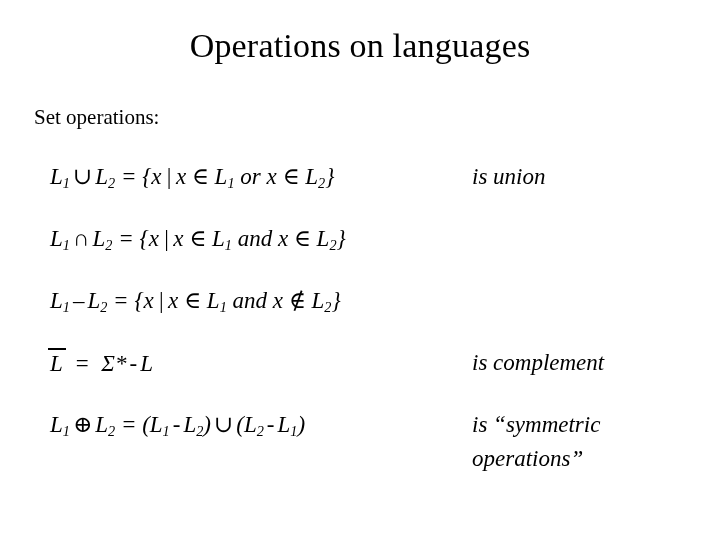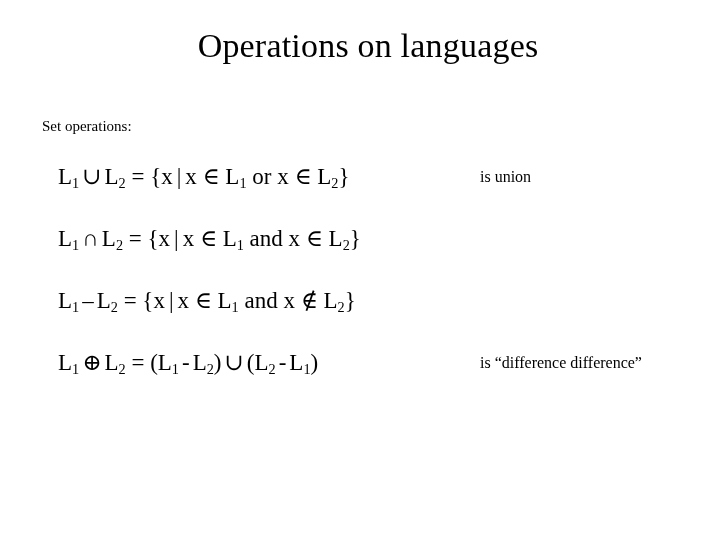--- a/index.html
+++ b/index.html
@@ -12,71 +12,71 @@
     background: #ffffff;
     font-family: "Liberation Serif", "DejaVu Serif", serif;
     color: #000000;
     overflow: hidden;
     position: relative;
   }
 
   .slide {
     position: absolute;
     inset: 0;
-    margin-left: 8px;
   }
 
   .slide-title {
     position: absolute;
     top: 26px;
     left: 0;
     width: 720px;
     text-align: center;
     font-size: 34px;
     line-height: 40px;
     letter-spacing: 0.2px;
     white-space: nowrap;
   }
 
   .section-label {
     position: absolute;
-    top: 112px;
+    top: 103px;
     left: 34px;
-    font-size: 15px;
+    font-size: 21px;
     line-height: 28px;
     white-space: nowrap;
   }
 
   .rows {
     position: absolute;
     top: 160px;
     left: 0;
     width: 720px;
   }
 
   .row {
     position: relative;
     height: 62px;
+    font-style: italic;
   }
 
   .formula {
     position: absolute;
     left: 50px;
     top: 0;
     font-size: 23px;
     line-height: 34px;
     white-space: nowrap;
   }
 
   .desc {
     position: absolute;
     left: 472px;
     top: 0;
     width: 240px;
-    font-size: 16px;
+    font-size: 23px;
     line-height: 34px;
   }
 
   
   sub {
     font-size: 0.62em;
     vertical-align: -0.26em;
     line-height: 0;
   }
 
@@ -121,22 +121,28 @@
         <span>L</span><sub>1</sub><span class="op">∩</span><span>L</span><sub>2</sub>&nbsp;<span>=</span>&nbsp;<span>{x</span><span class="bar-sep">|</span><span>x ∈ L</span><sub>1</sub>&nbsp;<span>and</span>&nbsp;<span>x ∈ L</span><sub>2</sub><span>}</span>
       </div>
     </div>
 
     <div class="row">
       <div class="formula">
         <span>L</span><sub>1</sub><span class="op">–</span><span>L</span><sub>2</sub>&nbsp;<span>=</span>&nbsp;<span>{x</span><span class="bar-sep">|</span><span>x ∈ L</span><sub>1</sub>&nbsp;<span>and</span>&nbsp;<span>x ∉ L</span><sub>2</sub><span>}</span>
       </div>
     </div>
 
+    <div class="row">
+      <div class="formula">
+        <span class="overbar"><span>L</span></span>&nbsp;&nbsp;<span>=</span>&nbsp;&nbsp;<span>Σ</span><span>*</span><span class="op">-</span><span>L</span>
+      </div>
+      <div class="desc">is complement</div>
+    </div>
 
     <div class="row">
       <div class="formula">
         <span>L</span><sub>1</sub><span class="op">⊕</span><span>L</span><sub>2</sub>&nbsp;<span>=</span>&nbsp;<span>(L</span><sub>1</sub><span class="op">-</span><span>L</span><sub>2</sub><span>)</span><span class="op">∪</span><span>(L</span><sub>2</sub><span class="op">-</span><span>L</span><sub>1</sub><span>)</span>
       </div>
-      <div class="desc">is “difference difference”</div>
+      <div class="desc">is “symmetric operations”</div>
     </div>
 
   </div>
 </div>
 
 </body></html>

